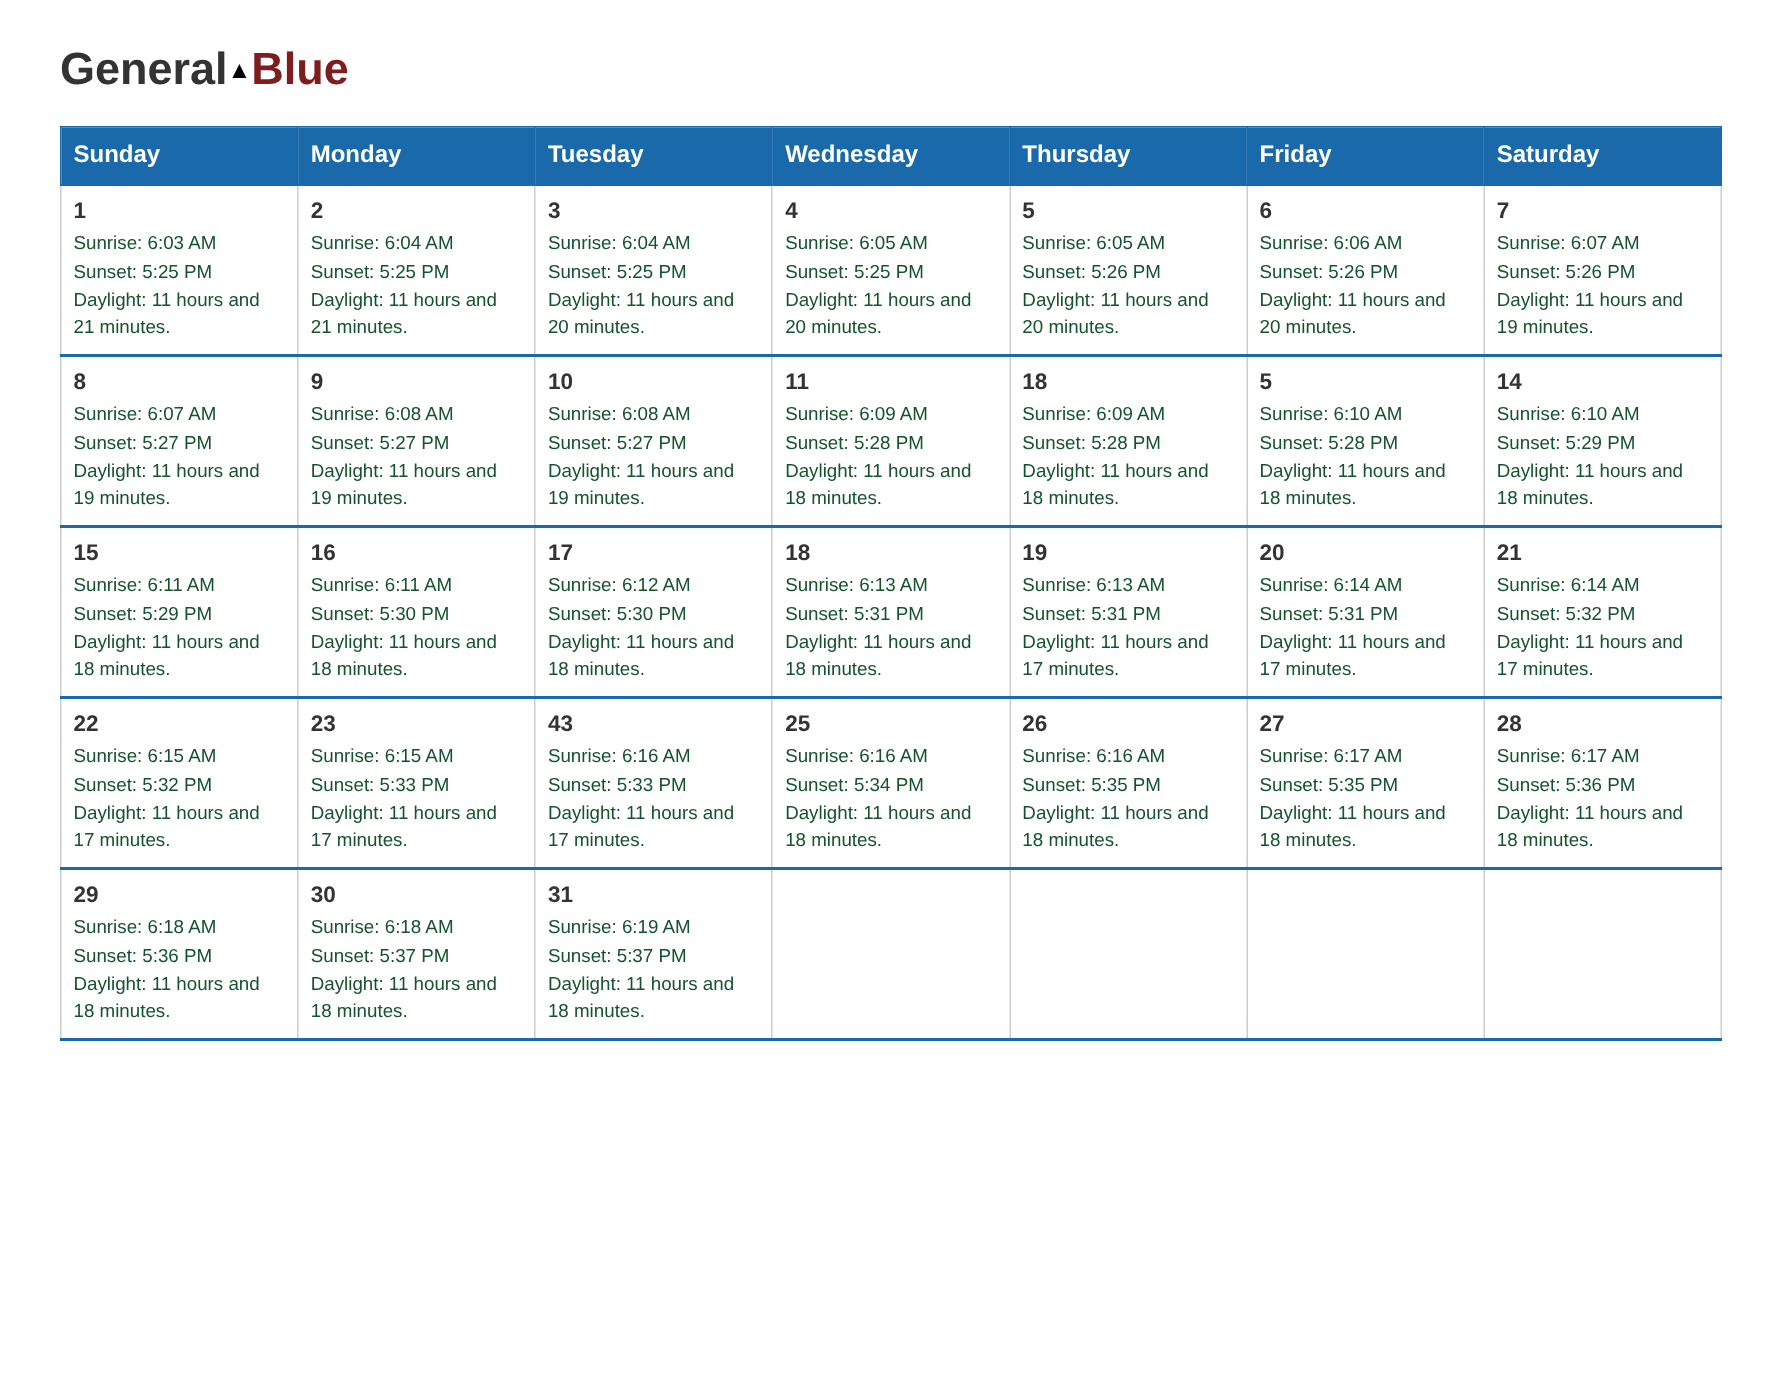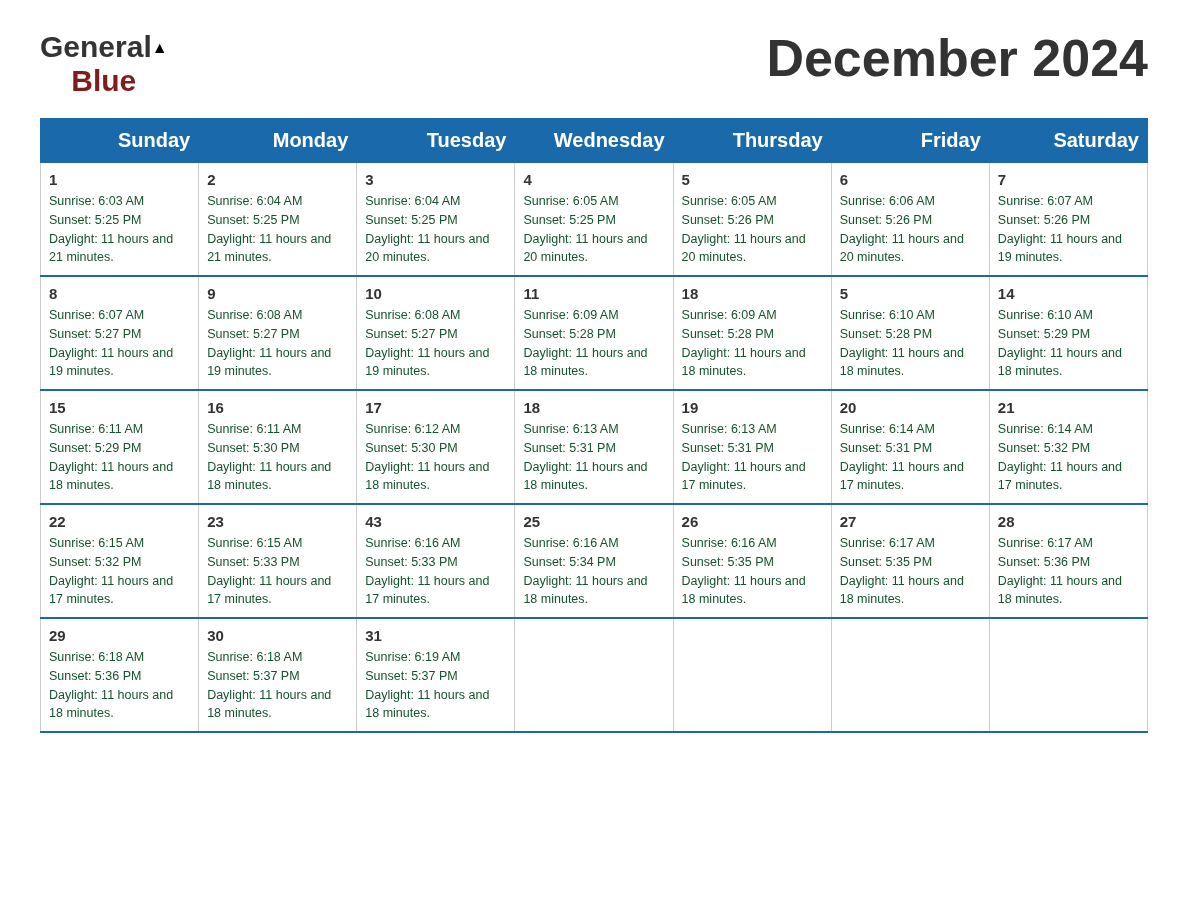--- a/index.html
+++ b/index.html
@@ -11,22 +11,22 @@
       min-height: 918px;
     }
     .header {
       display: flex;
       justify-content: space-between;
       align-items: flex-start;
       margin-bottom: 20px;
     }
     .logo {
       display: flex;
-      flex-direction: column;
-      align-items: center;
+      flex-direction: row;
+      align-items: flex-end;
     }
     .logo-icon {
       display: inline-block;
       position: relative;
       top: -4px;
     }
     .title-section {
       text-align: right;
     }
     .calendar-title {
@@ -41,24 +41,24 @@
       margin-top: 4px;
     }
     table {
       width: 100%;
       border-collapse: collapse;
       table-layout: fixed;
     }
     thead tr th {
       background-color: #1a6aab;
       color: #fff;
-      font-size: 20px;
+      font-size: 16px;
       font-weight: bold;
       padding: 10px 8px;
-      text-align: right;
+      text-align: left;
       border: 1px solid #1a6aab;
     }
     tbody tr td {
       vertical-align: top;
       padding: 8px;
       border: 1px solid #ccc;
       font-size: 13px;
       color: #333;
       height: 110px;
     }
@@ -86,21 +86,20 @@
 <div class="header">
   <div class="logo">
     <div>
       <span style="font-size:30px;font-weight:bold;color:#333;">General</span><span class="logo-icon">▲</span>
     </div>
     <div>
       <span style="font-size:30px;font-weight:bold;color:#7f1d1d;">Blue</span>
     </div>
   </div>
   <div class="title-section">
-    <div class="calendar-title">December 2024</div>
   </div>
 </div>
 
 <table>
   <thead>
     <tr>
     <th>Sunday</th>
         <th>Monday</th>
         <th>Tuesday</th>
         <th>Wednesday</th>

